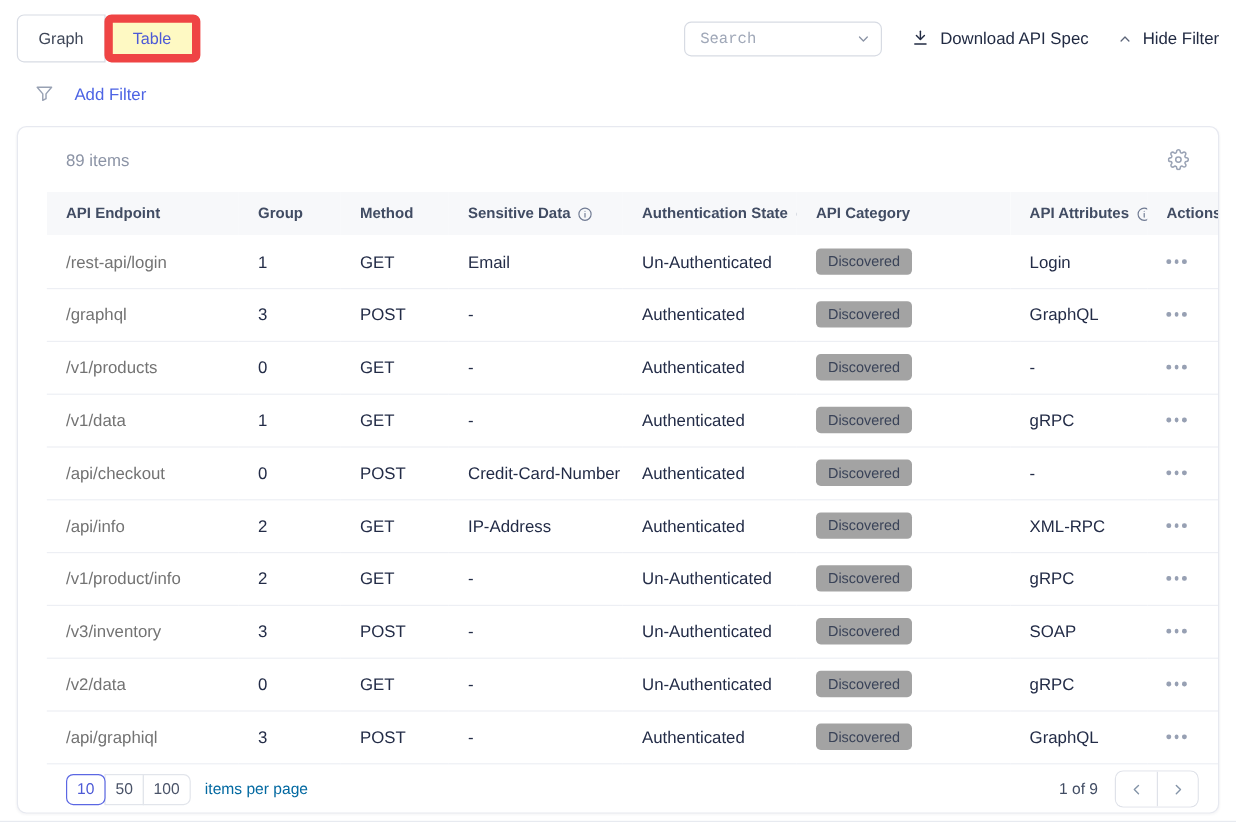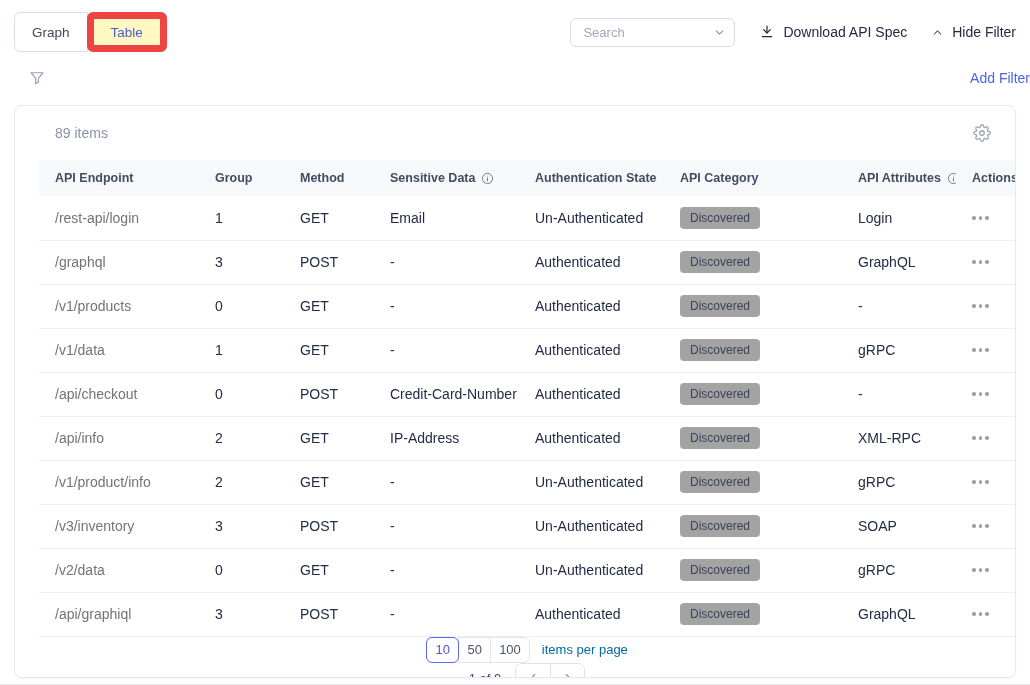--- a/index.html
+++ b/index.html
@@ -26,34 +26,34 @@
   }
   .seg-btn.first { border-radius: 6px 0 0 6px; }
   .seg-btn.active {
     border: 7px solid #ef4444; color: #4d5ad6; border-radius: 6px;
     margin-left: -1px; position: relative; z-index: 2; background: #fef9c3;
   }
   .topbar-right { display: flex; align-items: center; gap: 24px; }
   .search-wrap { position: relative; }
   .search-input {
     width: 165px; height: 29px; border: 1px solid #d7dbe3; border-radius: 6px;
-    padding: 0 28px 0 12px; font-size: 13px; color: #222b43; font-family: Liberation Sans, sans-serif;
+    padding: 0 28px 0 12px; font-size: 13px; color: #222b43; font-family: Liberation Mono, monospace;
     outline: none; background: #fff;
   }
   .search-input::placeholder { color: #a0a8b8; }
   .search-chevron { position: absolute; right: 9px; top: 8px; }
   .toolbar-link {
     display: flex; align-items: center; gap: 8px; background: none; border: none;
     font-size: 14px; font-weight: 500; color: #222b43; cursor: pointer; font-family: inherit;
   }
 
   
   .filterbar {
     display: flex; align-items: center; gap: 16px;
-    margin: 21px 0 0 28px; height: 20px; justify-content: space-between;
+    margin: 21px 0 0 28px; height: 20px;
   }
   .add-filter {
     background: none; border: none; color: #4d64e4; font-size: 14px;
     font-weight: 500; cursor: pointer; font-family: inherit;
   }
 
   
   .card {
     margin: 17px 14px 0 14px; height: 573px;
     background: #fff; border: 1px solid #e7e9f0; border-radius: 8px;
@@ -86,23 +86,22 @@
     font-size: 12px; padding: 5px 10px; border-radius: 4px; line-height: 1;
   }
   .dots-btn {
     background: none; border: none; cursor: pointer;
     display: flex; gap: 3px; align-items: center; padding: 4px 0;
   }
   .dot { width: 3.5px; height: 3.5px; border-radius: 50%; background: #97a0b3; display: inline-block; }
 
   
   .card-footer {
-    height: 42px; display: flex; justify-content: space-between; align-items: center;
+    height: 42px; display: flex; justify-content: space-between; 
     padding: 0 16px;
-    flex-direction: column;
   }
   .footer-left { display: flex; align-items: center; }
   .size-btn {
     height: 26px; min-width: 33px; padding: 0 8px; background: #fff;
     border: 1px solid #e2e5eb; font-size: 13px; color: #4a5368;
     cursor: pointer; font-family: inherit;
   }
   .size-btn.active {
     border: 1px solid #5b67e3; color: #4d5ad6; border-radius: 6px;
     position: relative; z-index: 2;

